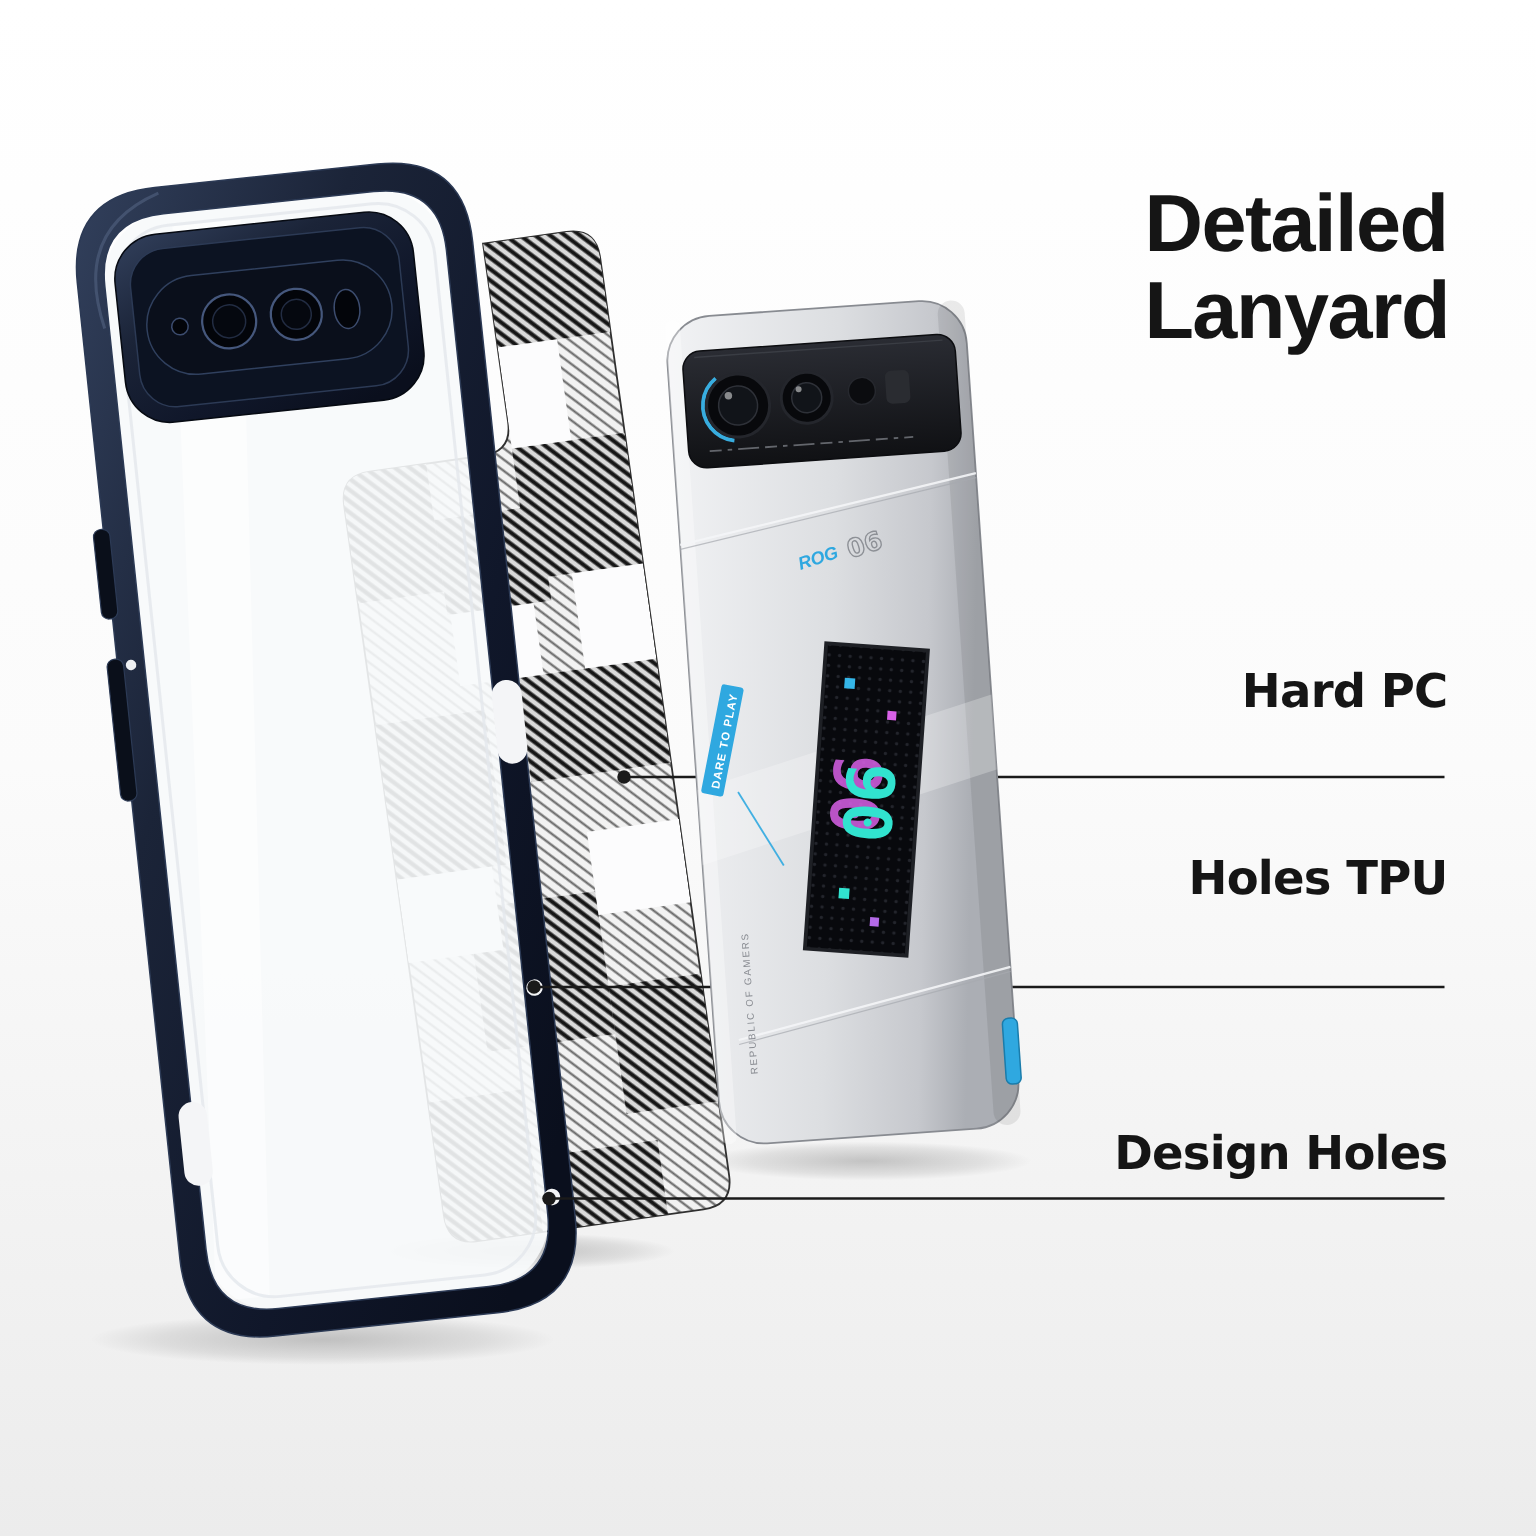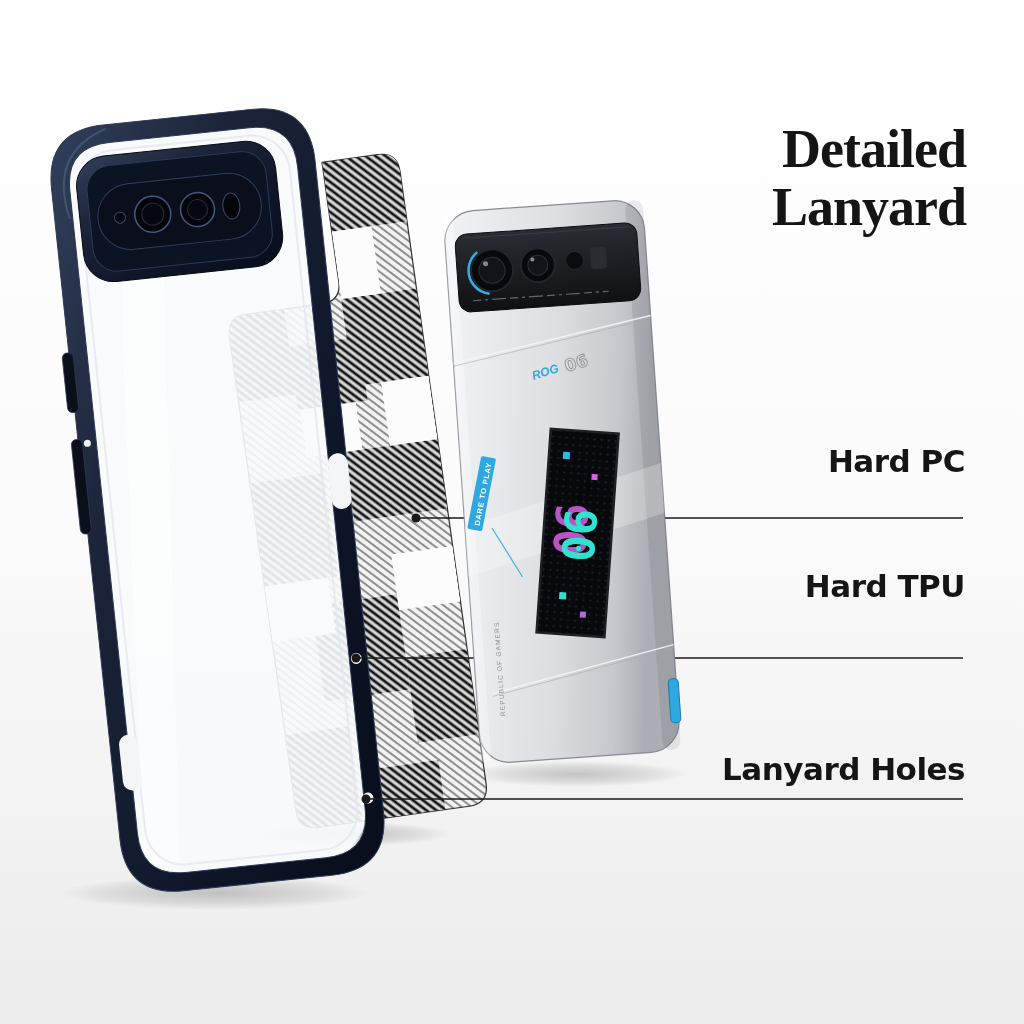--- a/index.html
+++ b/index.html
@@ -1,22 +1,22 @@
 <!DOCTYPE html>
 <html><head>
 <meta charset="utf-8">
 <style>
   *{margin:0;padding:0;box-sizing:border-box}
   html,body{width:1024px;height:1024px}
   body{font-family:"Liberation Sans",sans-serif;background:#fff}
   .stage{position:relative;width:1024px;height:1024px;overflow:hidden;
          background:linear-gradient(180deg,#ffffff 0%,#fbfbfb 50%,#ececec 100%)}
   svg.render{position:absolute;left:0;top:0}
-  .title{position:absolute;top:120px;right:58px;text-align:right;
-         font-family:Liberation Serif, serif;font-weight:700;
+  .title{position:absolute;top:120px;right:58px;text-align:left;
+         font-family:Liberation Sans, sans-serif;font-weight:700;
          font-size:54px;line-height:58px;color:#151515;letter-spacing:-1px}
   .callout{position:absolute;right:59px;text-align:left;color:#151515}
   .callout .heading{font-family:"DejaVu Sans","Liberation Sans",sans-serif;
          font-weight:700;font-size:31px;line-height:36px;letter-spacing:-0.5px}
   .callout .sub{margin-top:3px;font-size:15px;line-height:20px;font-weight:700;color:#1c1c1c}
   #callout-hard-pc{top:443px}
   #callout-soft-tpu{top:568px}
   #callout-soft-tpu .sub{max-width:205px;margin-left:auto}
   #callout-lanyard{top:751px}
 </style>
@@ -199,20 +199,20 @@
   <div class="title">
     <span>Detailed</span><br>
     <span>Lanyard</span>
   </div>
 
   <div class="callout" id="callout-hard-pc">
     <div class="heading">Hard PC</div>
   </div>
 
   <div class="callout" id="callout-soft-tpu">
-    <div class="heading">Hard TPU</div>
+    <div class="heading">Holes TPU</div>
   </div>
 
   <div class="callout" id="callout-lanyard">
-    <div class="heading">Lanyard Holes</div>
+    <div class="heading">Design Holes</div>
   </div>
 
 </div>
 
 </body></html>

